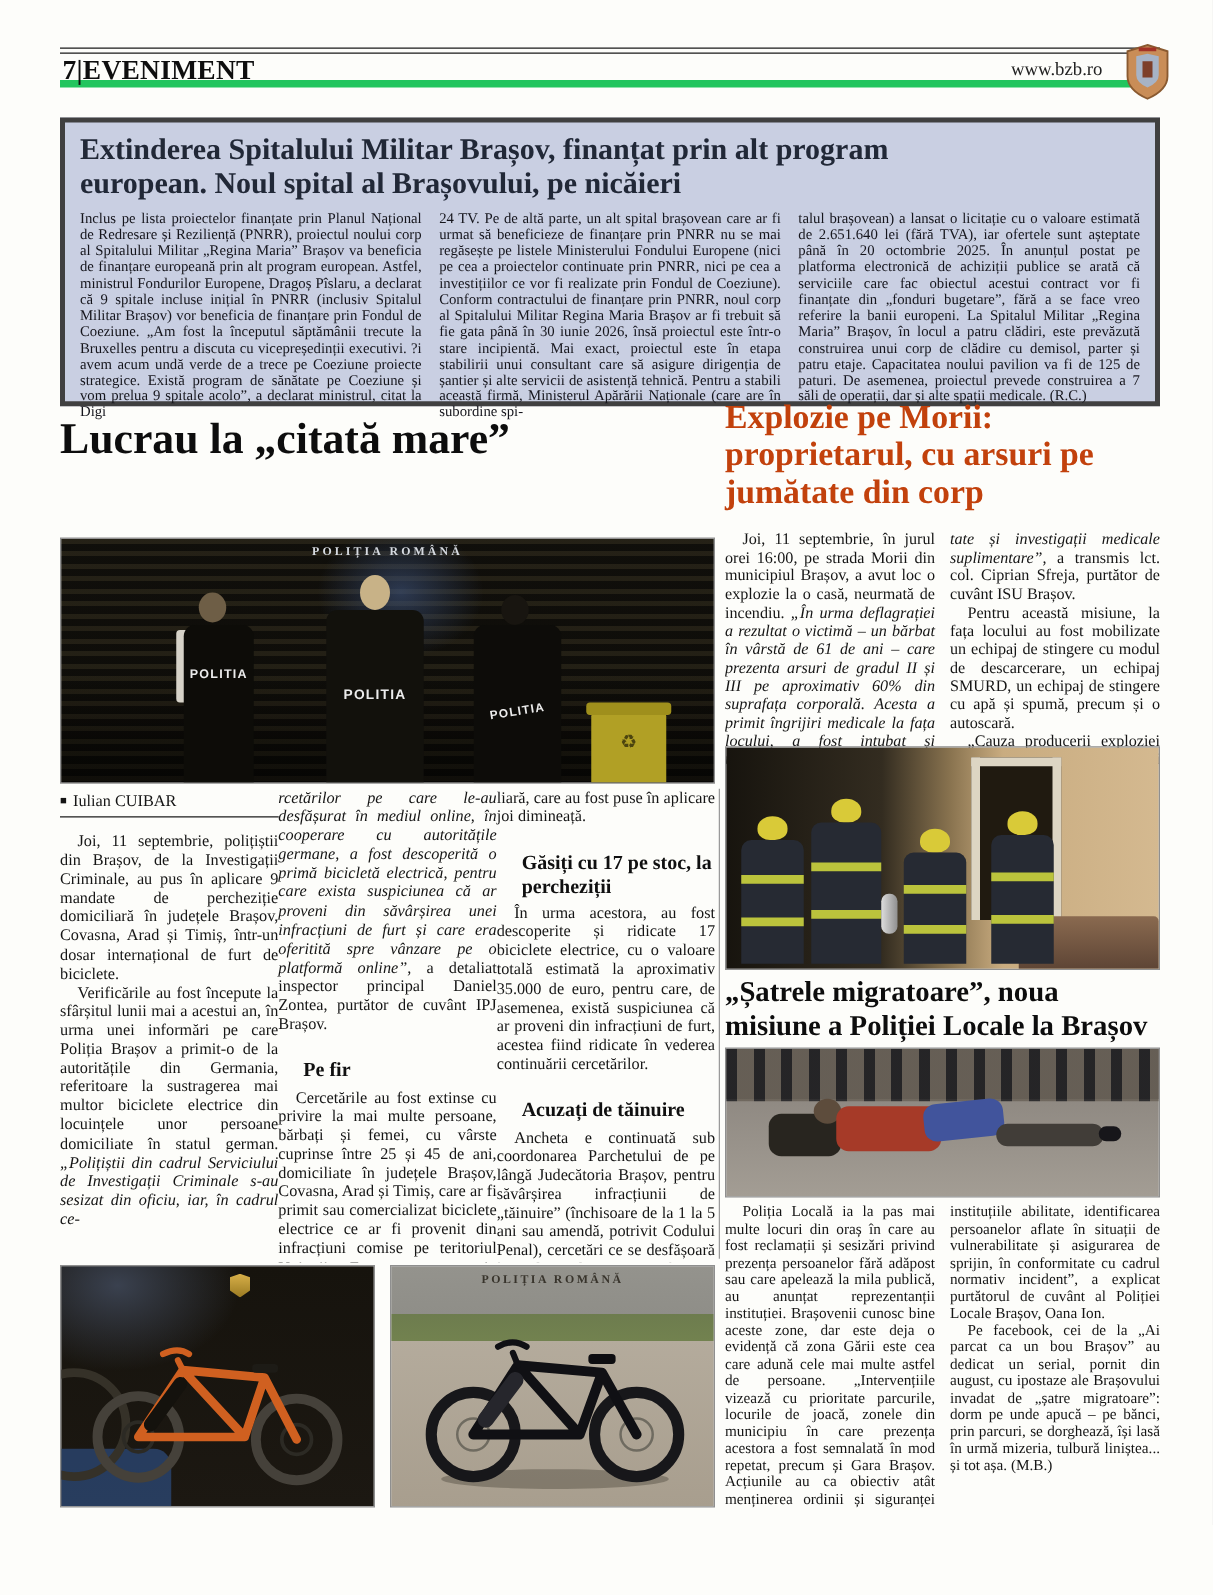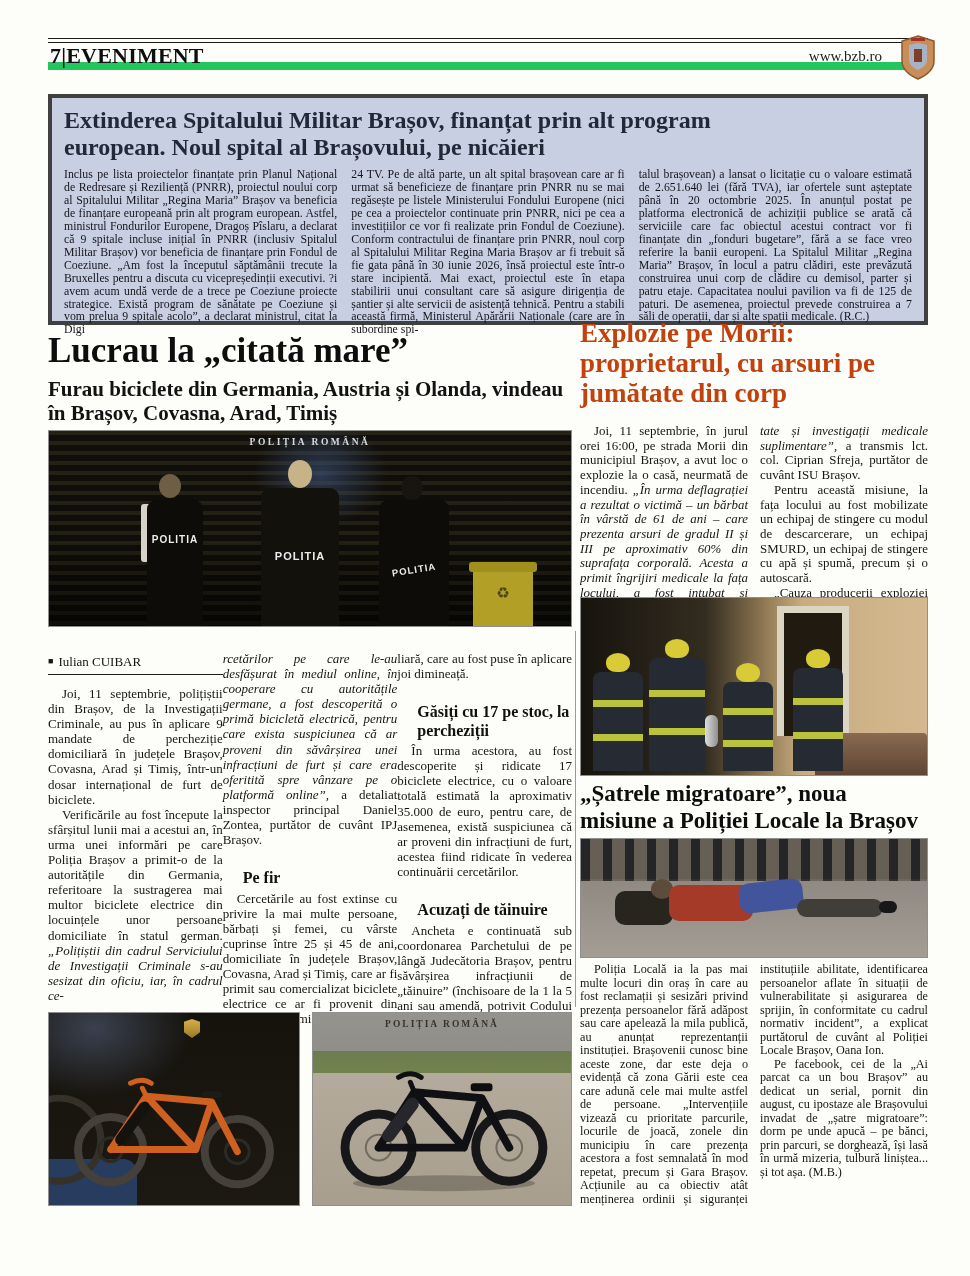--- a/index.html
+++ b/index.html
@@ -2,35 +2,35 @@
 <html><head>
 <meta charset="utf-8">
 <style>
   *{box-sizing:border-box;margin:0;padding:0}
   body{background:#e9e9e9;font-family:"Liberation Serif","DejaVu Serif",serif;-webkit-font-smoothing:antialiased}
   .page{position:relative;width:970px;height:1276px;margin:0 auto;background:#fdfdfa;color:#141414;overflow:hidden}
 
   
   .header{position:absolute;left:48px;top:38px;width:880px}
   .rule-double{height:5px;border-top:1px solid #1a1a1a;border-bottom:1px solid #1a1a1a}
-  .head-row{position:relative;height:27px;border-bottom:8px solid #22c55e}
+  .head-row{position:relative;height:27px;border-bottom:6px solid #22c55e}
   .section-title{position:absolute;left:2px;top:0;font-weight:bold;font-size:22px;letter-spacing:.2px;color:#0e0e0e}
   .site-url{position:absolute;right:46px;top:5px;font-size:15px;color:#222}
   .crest{position:absolute;right:-10px;top:-9px;width:40px;height:47px}
 
   
   .top-box{position:absolute;left:48px;top:94px;width:880px;height:231px;background:#c9cfe2;border:4px solid #404040;padding:9px 12px 8px}
   .top-box h1{font-size:24px;line-height:27px;font-weight:bold;color:#212837;max-width:700px}
   .top-cols{display:flex;gap:14px;margin-top:7px}
   .top-col{flex:1;font-size:11.8px;line-height:12.95px;text-align:justify;color:#15151c}
 
   
   .lead-hed{position:absolute;left:48px;top:332px;width:524px;font-size:35px;line-height:38px;font-weight:bold;color:#0d0d0d}
   .lead-dek{position:absolute;left:48px;top:377px;width:524px;font-size:21px;line-height:24px;font-weight:bold;color:#121212}
-  .lead-cols{position:absolute;left:48px;top:651px;width:524px;height:380px;display:flex;overflow:hidden}
+  .lead-cols{position:absolute;left:48px;top:630px;width:524px;height:380px;display:flex;overflow:hidden}
   .lead-col{flex:1;min-width:0}
   .byline{font-size:13px;padding:3px 0 4px;border-bottom:1px solid #1c1c1c;margin-bottom:11px;white-space:nowrap}
   .byline .sq{font-size:9px;margin-right:5px;vertical-align:2px}
   .col-body p{font-size:13px;line-height:15.1px;text-align:justify;text-indent:14px;color:#151515}
   .col-body p.noind{text-indent:0}
   .col-body h3{font-size:16px;line-height:18.5px;font-weight:bold;padding-left:20px;margin:22px 0 3px;color:#101010}
   .it{font-style:italic}
   .vsep{position:absolute;left:575px;top:631px;width:1px;height:376px;background:#9a9a9a}
 
   
@@ -119,21 +119,20 @@
   <section class="top-box">
     <h1>Extinderea Spitalului Militar Brașov, finanțat prin alt program european. Noul spital al Brașovului, pe nicăieri</h1>
     <div class="top-cols">
       <div class="top-col">Inclus pe lista proiectelor finanțate prin Planul Național de Redresare și Reziliență (PNRR), proiectul noului corp al Spitalului Militar „Regina Maria” Brașov va beneficia de finanțare europeană prin alt program european. Astfel, ministrul Fondurilor Europene, Dragoș Pîslaru, a declarat că 9 spitale incluse inițial în PNRR (inclusiv Spitalul Militar Brașov) vor beneficia de finanțare prin Fondul de Coeziune. „Am fost la începutul săptămânii trecute la Bruxelles pentru a discuta cu vicepreședinții executivi. ?i avem acum undă verde de a trece pe Coeziune proiecte strategice. Există program de sănătate pe Coeziune și vom prelua 9 spitale acolo”, a declarat ministrul, citat la Digi</div>
       <div class="top-col">24 TV. Pe de altă parte, un alt spital brașovean care ar fi urmat să beneficieze de finanțare prin PNRR nu se mai regăsește pe listele Ministerului Fondului Europene (nici pe cea a proiectelor continuate prin PNRR, nici pe cea a investițiilor ce vor fi realizate prin Fondul de Coeziune). Conform contractului de finanțare prin PNRR, noul corp al Spitalului Militar Regina Maria Brașov ar fi trebuit să fie gata până în 30 iunie 2026, însă proiectul este într-o stare incipientă. Mai exact, proiectul este în etapa stabilirii unui consultant care să asigure dirigenția de șantier și alte servicii de asistență tehnică. Pentru a stabili această firmă, Ministerul Apărării Naționale (care are în subordine spi-</div>
       <div class="top-col">talul brașovean) a lansat o licitație cu o valoare estimată de 2.651.640 lei (fără TVA), iar ofertele sunt așteptate până în 20 octombrie 2025. În anunțul postat pe platforma electronică de achiziții publice se arată că serviciile care fac obiectul acestui contract vor fi finanțate din „fonduri bugetare”, fără a se face vreo referire la banii europeni. La Spitalul Militar „Regina Maria” Brașov, în locul a patru clădiri, este prevăzută construirea unui corp de clădire cu demisol, parter și patru etaje. Capacitatea noului pavilion va fi de 125 de paturi. De asemenea, proiectul prevede construirea a 7 săli de operații, dar și alte spații medicale. (R.C.)</div>
     </div>
   </section>
 
   <h1 class="lead-hed">Lucrau la „citată mare”</h1>
-  <h2 class="lead-dek">Furau biciclete din Germania, Austria și Olanda, vindeau în Brașov, Covasna, Arad, Timiș</h2>
 
   <div class="photo photo-police">
     <div class="police-caption">POLIȚIA ROMÂNĂ</div>
     <div class="pfig" style="left:92px;width:62px;height:152px">
       <div class="phead" style="left:18px;top:0;width:22px;height:24px;background:#6e5e46"></div>
       <div class="pshirt" style="left:0;top:30px;width:14px;height:58px"></div>
       <div class="pbody" style="left:6px;top:26px;width:56px;height:126px;background:#0d0c08">
         <div class="pvest-label" style="top:34px">POLITIA</div>
       </div>
     </div>

